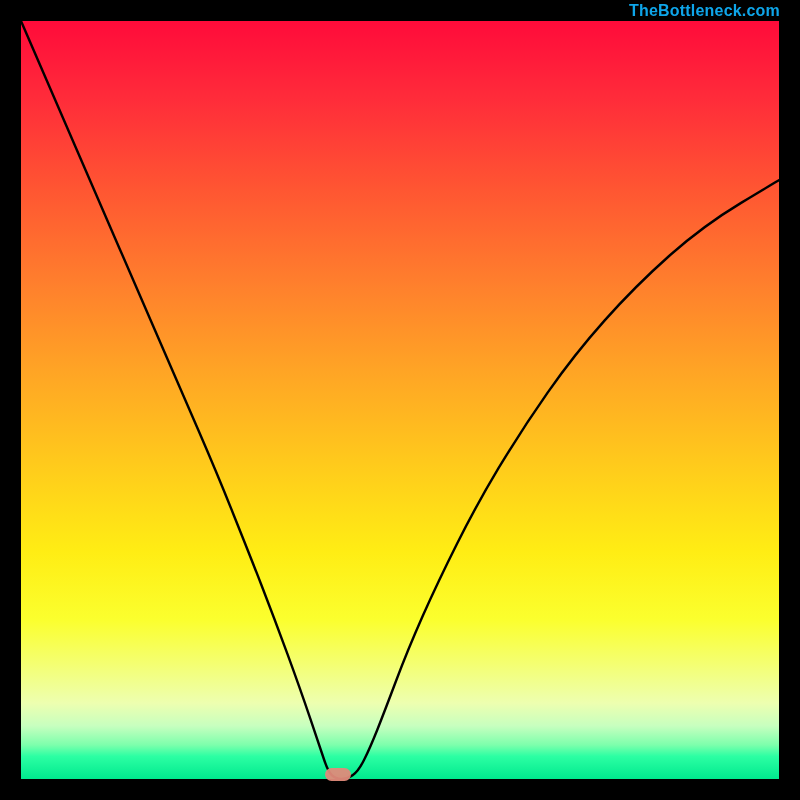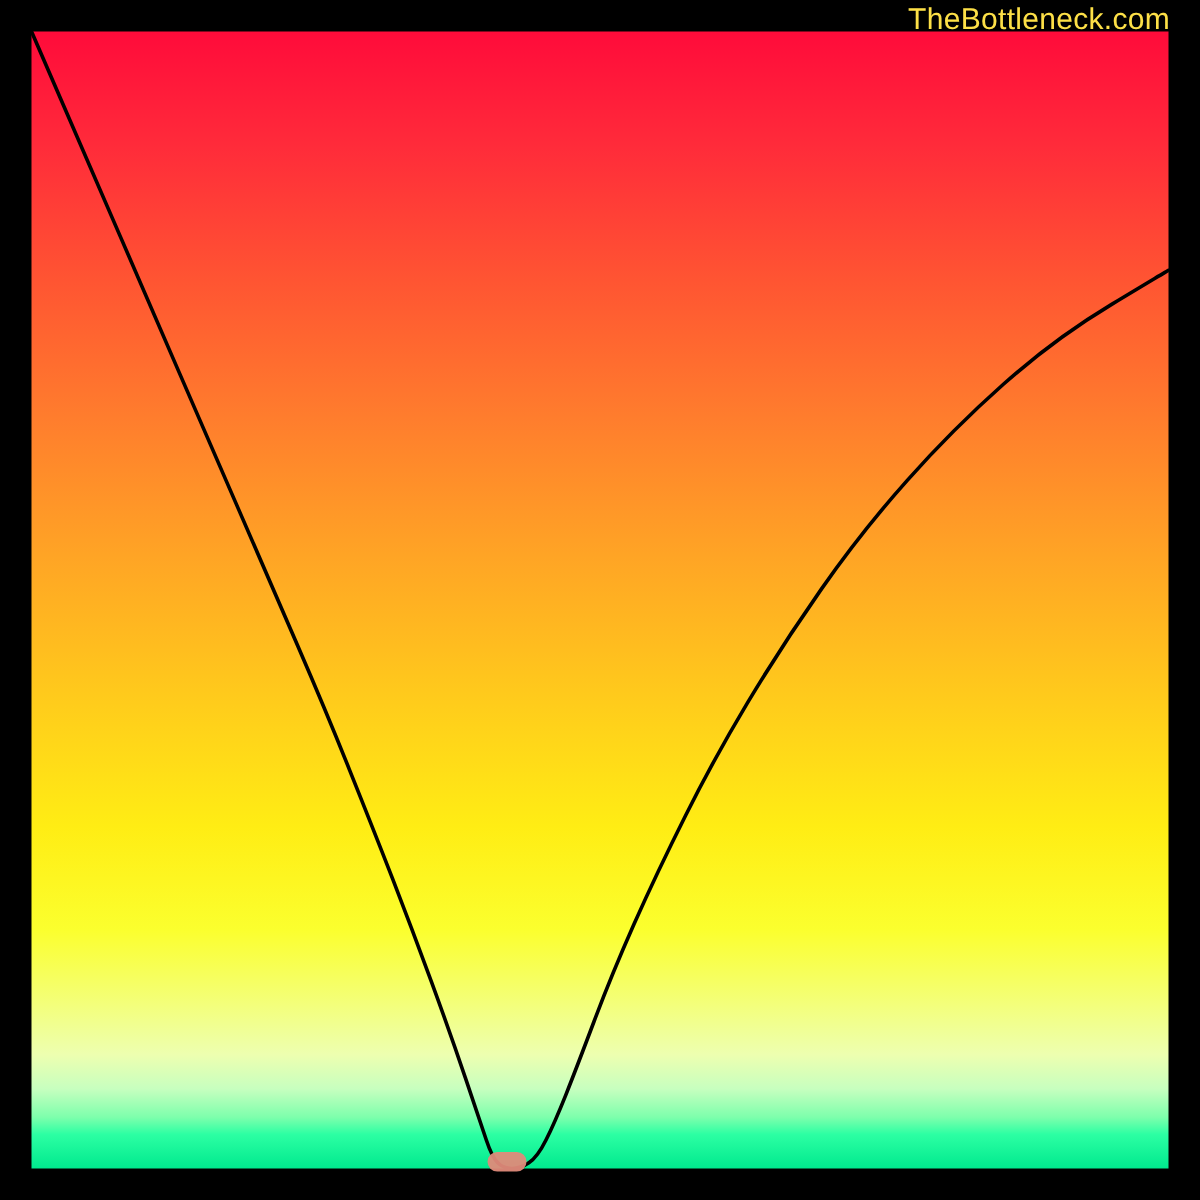--- a/index.html
+++ b/index.html
@@ -52,23 +52,23 @@
   .marker {
     position: absolute;
     border-radius: 8px;
     background: #e08a7a;
     opacity: 0.95;
   }
   .watermark {
     position: absolute;
     top: 2px;
     right: 20px;
-    font-size: 20px;
-    font-weight: 400;
-    color: #fde047;
+    font-size: 16px;
+    font-weight: 700;
+    color: #0ea5e9;
     letter-spacing: 0.2px;
     user-select: none;
   }
 </style>
 </head>
 <body>
 
 <div class="frame">
 
   <div class="watermark">TheBottleneck.com</div>

